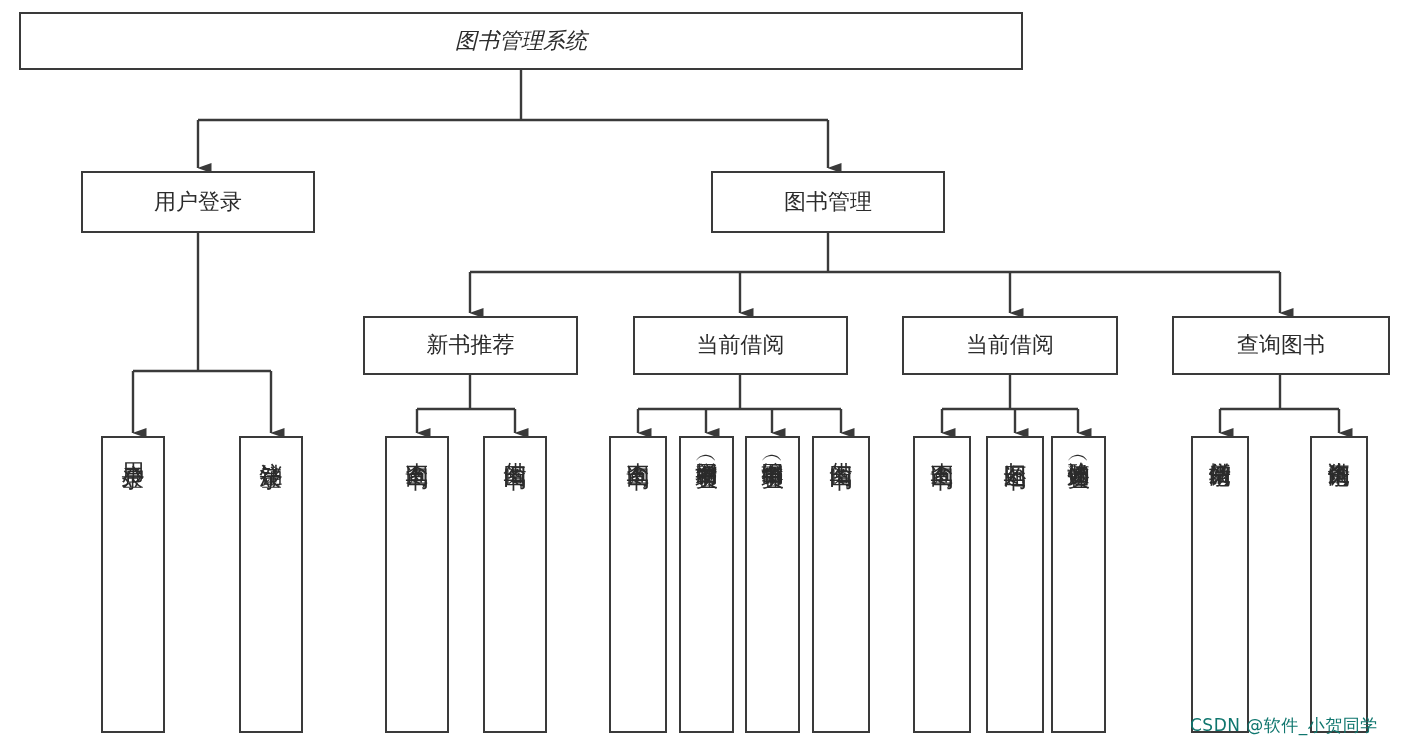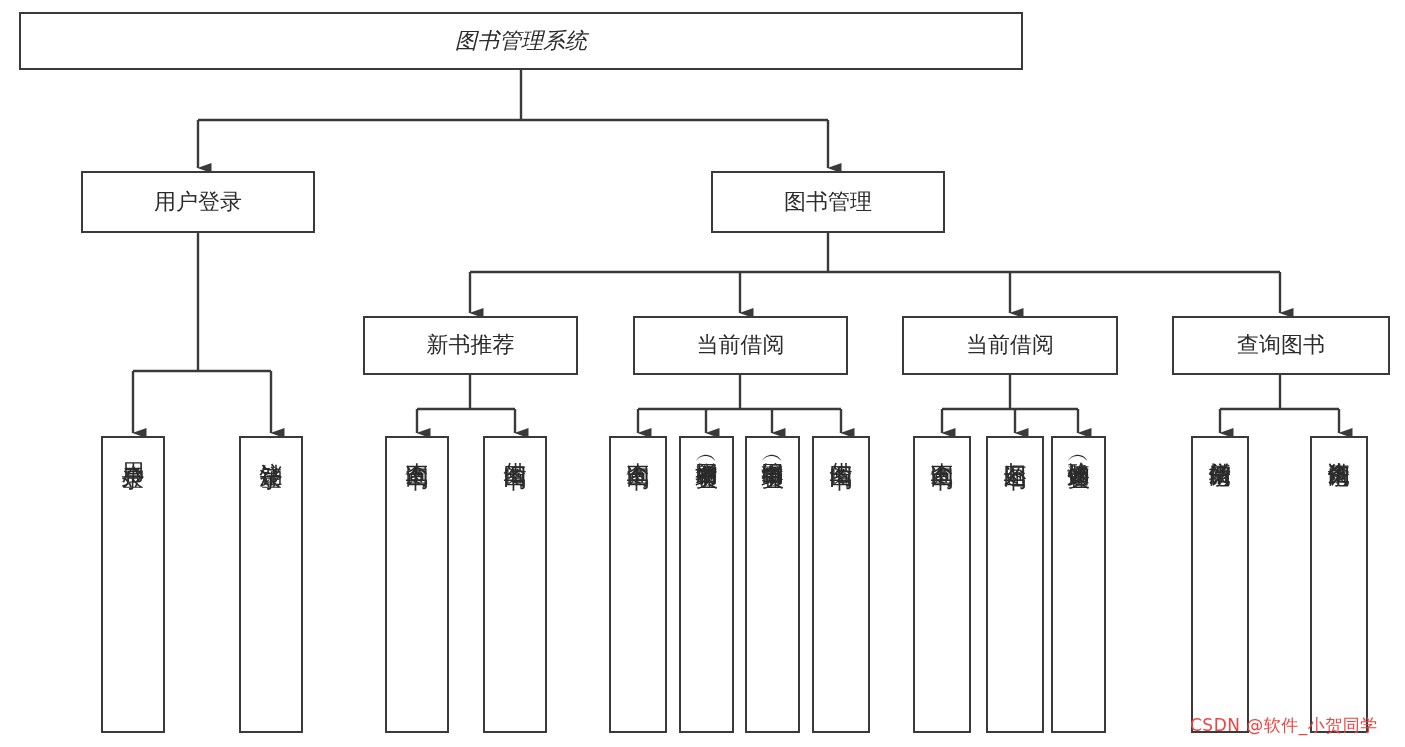--- a/index.html
+++ b/index.html
@@ -58,21 +58,21 @@
   }
   .node.vertical.tall .node-label {
     font-size: 22px;
     letter-spacing: 1px;
   }
   #watermark {
     position: absolute;
     left: 1190px;
     top: 714px;
     font-size: 17px;
-    color: #ef4444;
+    color: #0f766e;
     white-space: nowrap;
     letter-spacing: 0.5px;
   }
 </style>
 </head>
 <body>
 
 <div id="canvas">
 
   <svg id="diagram-svg" viewBox="0 0 1405 747" xmlns="http://www.w3.org/2000/svg">

